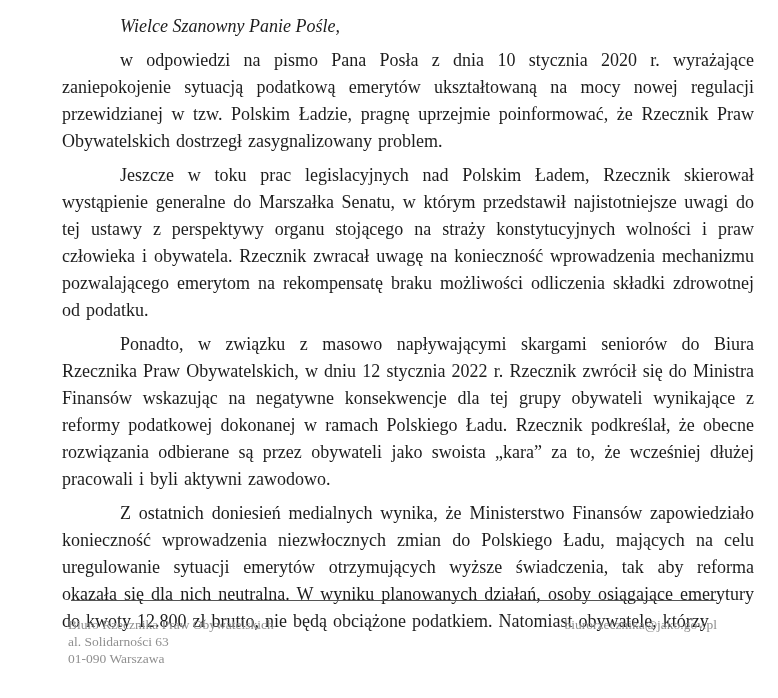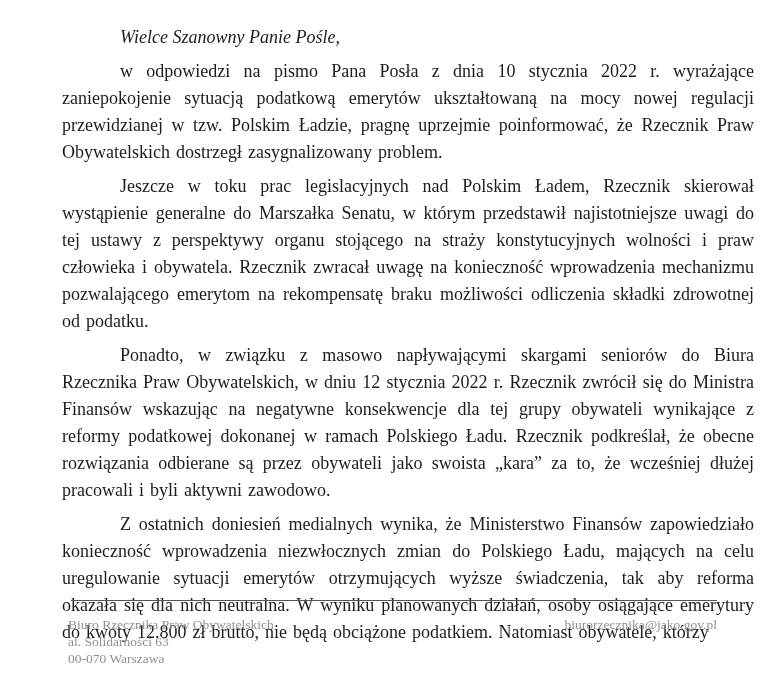--- a/index.html
+++ b/index.html
@@ -11,21 +11,21 @@
     position: relative;
     width: 778px;
     height: 698px;
     background: #ffffff;
     font-family: "Liberation Serif", serif;
     overflow: hidden;
   }
   .letter-body {
     position: absolute;
     left: 62px;
-    top: 24px;
+    top: 13px;
     width: 692px;
     font-size: 18px;
     line-height: 27px;
     color: #1c1c1c;
   }
   .salutation {
     font-style: italic;
     text-indent: 58px;
     text-align: left;
     margin: 0 0 7px 0;
@@ -60,33 +60,33 @@
   .footer-address { text-align: left; }
   .footer-contact { text-align: right; }
 </style>
 </head>
 <body>
 
 <div class="page">
 
   <div class="letter-body">
     <p class="salutation">Wielce Szanowny Panie Pośle,</p>
-    <p class="para">w odpowiedzi na pismo Pana Posła z dnia 10 stycznia 2022 r. wyrażające zaniepokojenie sytuacją podatkową emerytów ukształtowaną na mocy nowej regulacji przewidzianej w tzw. Polskim Ładzie, pragnę uprzejmie poinformować, że Rzecznik Praw Obywatelskich dostrzegł zasygnalizowany problem.</p>
+    <p class="para">w odpowiedzi na pismo Pana Posła z dnia 10 stycznia 2020 r. wyrażające zaniepokojenie sytuacją podatkową emerytów ukształtowaną na mocy nowej regulacji przewidzianej w tzw. Polskim Ładzie, pragnę uprzejmie poinformować, że Rzecznik Praw Obywatelskich dostrzegł zasygnalizowany problem.</p>
     <p class="para">Jeszcze w toku prac legislacyjnych nad Polskim Ładem, Rzecznik skierował wystąpienie generalne do Marszałka Senatu, w którym przedstawił najistotniejsze uwagi do tej ustawy z perspektywy organu stojącego na straży konstytucyjnych wolności i praw człowieka i obywatela. Rzecznik zwracał uwagę na konieczność wprowadzenia mechanizmu pozwalającego emerytom na rekompensatę braku możliwości odliczenia składki zdrowotnej od podatku.</p>
     <p class="para">Ponadto, w związku z masowo napływającymi skargami seniorów do Biura Rzecznika Praw Obywatelskich, w dniu 12 stycznia 2022 r. Rzecznik zwrócił się do Ministra Finansów wskazując na negatywne konsekwencje dla tej grupy obywateli wynikające z reformy podatkowej dokonanej w ramach Polskiego Ładu. Rzecznik podkreślał, że obecne rozwiązania odbierane są przez obywateli jako swoista „kara” za to, że wcześniej dłużej pracowali i byli aktywni zawodowo.</p>
     <p class="para">Z ostatnich doniesień medialnych wynika, że Ministerstwo Finansów zapowiedziało konieczność wprowadzenia niezwłocznych zmian do Polskiego Ładu, mających na celu uregulowanie sytuacji emerytów otrzymujących wyższe świadczenia, tak aby reforma okazała się dla nich neutralna. W wyniku planowanych działań, osoby osiągające emerytury do kwoty 12.800 zł brutto, nie będą obciążone podatkiem. Natomiast obywatele, którzy</p>
   </div>
 
   <div class="letter-footer">
     <div class="footer-divider"></div>
     <div class="footer-cols">
       <div class="footer-address">
         <div>Biuro Rzecznika Praw Obywatelskich</div>
         <div>al. Solidarności 63</div>
-        <div>00-070 Warszawa</div>
+        <div>01-090 Warszawa</div>
       </div>
       <div class="footer-contact">
         <div>biurorzecznika@jako.gov.pl</div>
       </div>
     </div>
   </div>
 
 </div>
 
 </body></html>

